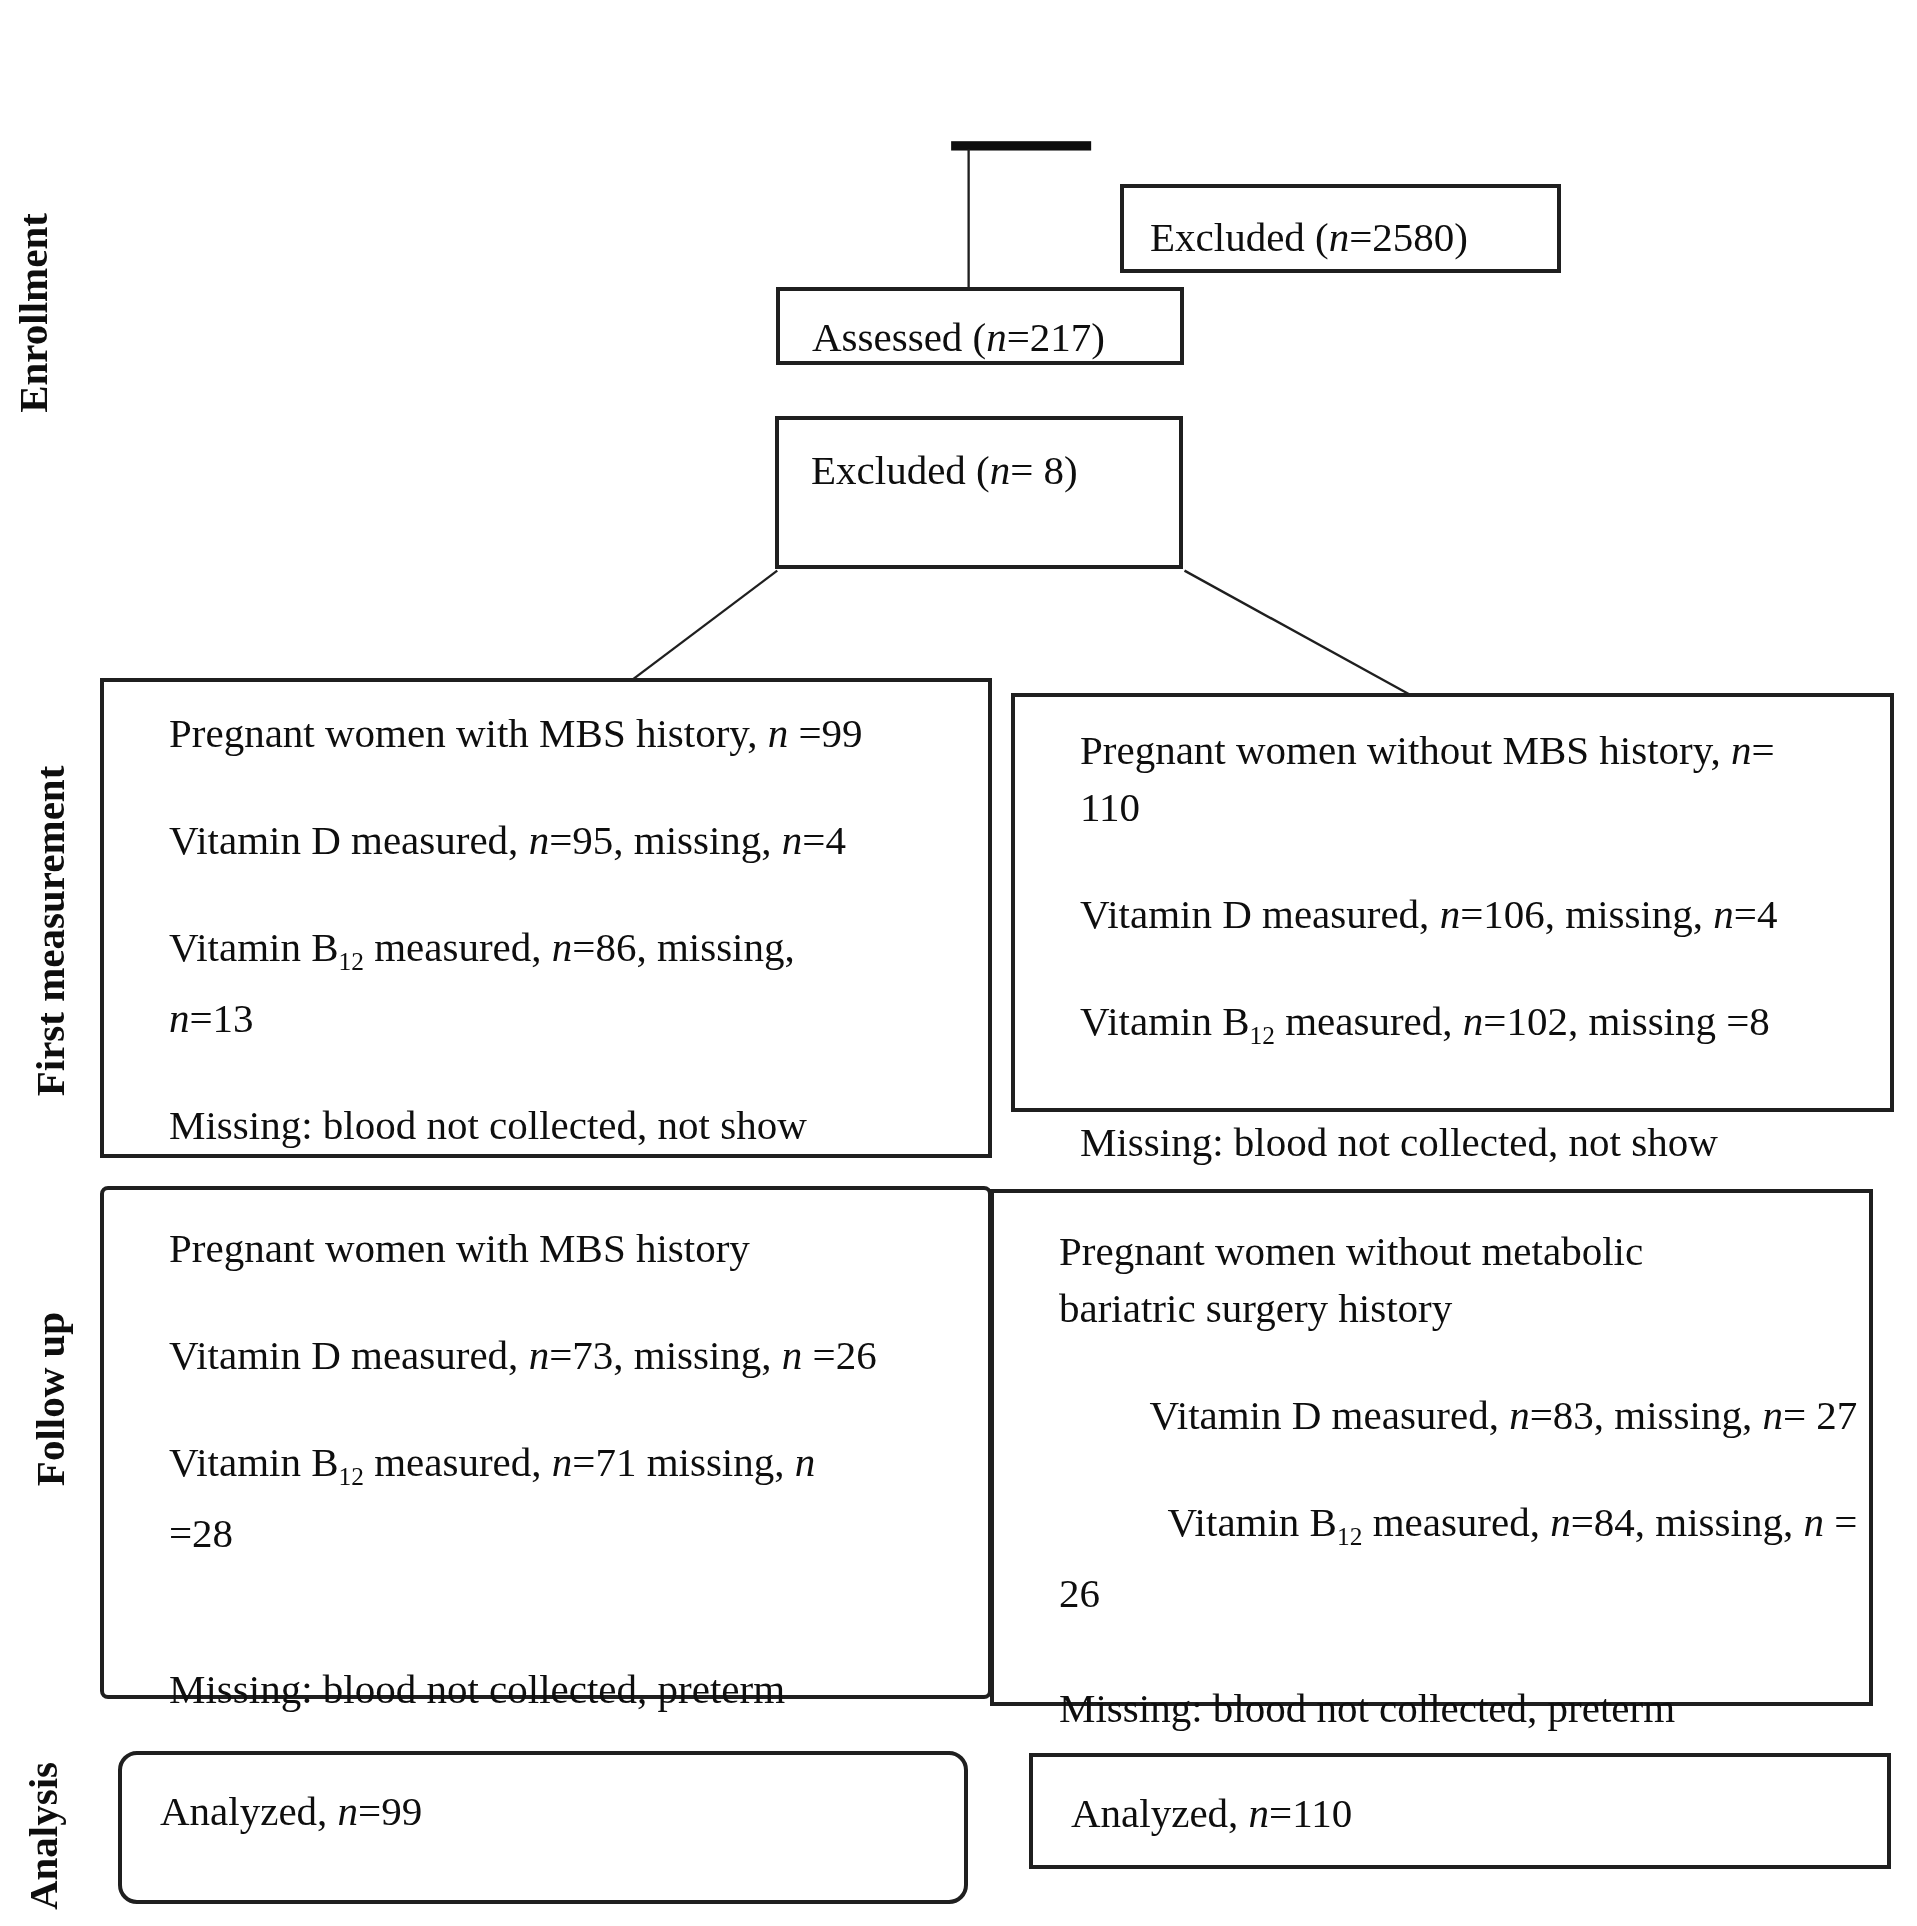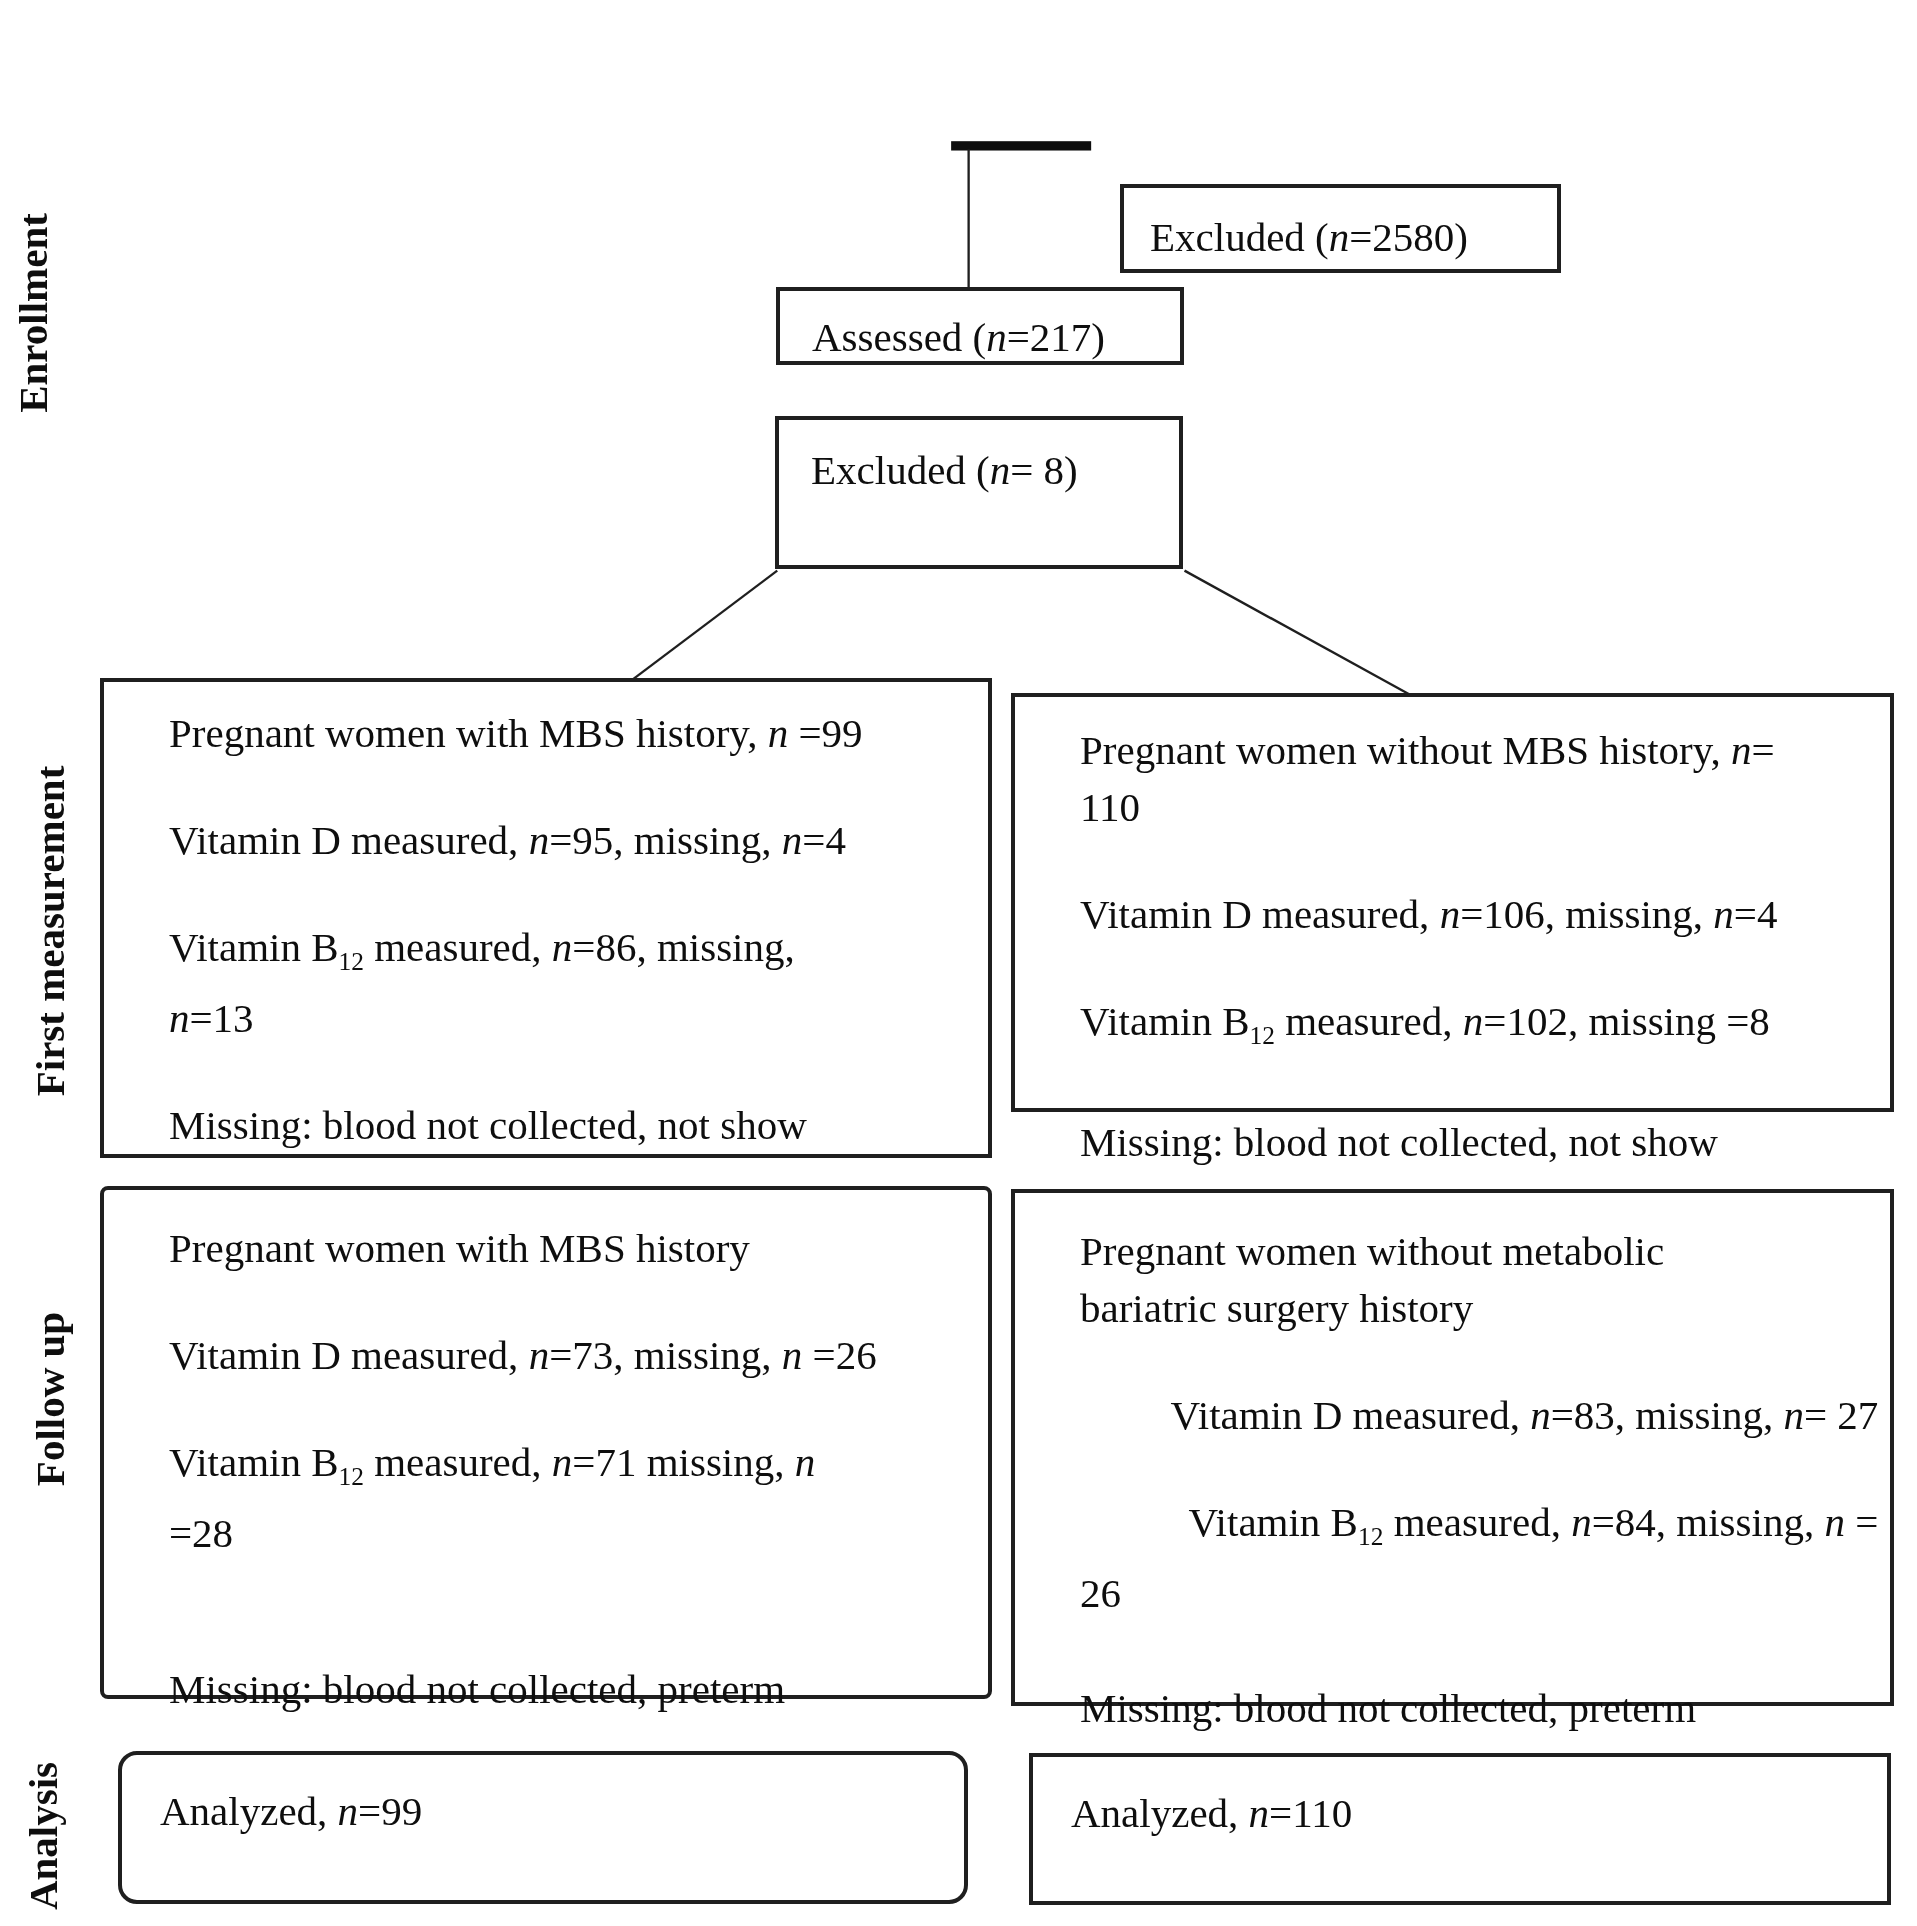--- a/index.html
+++ b/index.html
@@ -19,23 +19,23 @@
                transform:translate(-50%,-50%) rotate(-90deg);}
   
   #box-eligibility{left:741px;top:17.5px;width:532px;height:132px;padding:24.5px 11.7px 0 34px;}
   #box-eligibility .line{line-height:55px;}
   #box-excluded-initial{left:1120px;top:184px;width:441px;height:89px;padding:21px 11.7px 0 26px;}
   #box-assessed{left:776px;top:287px;width:408px;height:78px;padding:17.5px 11.7px 0 32px;}
   #box-excluded-twins{left:775px;top:416px;width:408px;height:153px;padding:22px 11.7px 0 32px;}
   #box-fm-left{left:100px;top:678px;width:892px;height:480px;padding:23px 11.7px 0 65px;}
   #box-fm-right{left:1011px;top:693px;width:883px;height:419px;padding:24.5px 11.7px 0 65px;}
   #box-fu-left{left:100px;top:1186px;width:892px;height:513px;padding:30px 11.7px 0 65px;border-radius:8px;}
-  #box-fu-right{left:1011px;top:1189px;width:883px;height:517px;padding:30px 11.7px 0 65px;}
+  #box-fu-right{left:990px;top:1189px;width:883px;height:517px;padding:30px 11.7px 0 65px;}
   #box-an-left{left:118px;top:1751px;width:850px;height:153px;padding:28px 11.7px 0 38px;border-radius:19px;}
-  #box-an-right{left:1029px;top:1753px;width:862px;height:152px;padding:28px 11.7px 0 38px;}
+  #box-an-right{left:1029px;top:1753px;width:862px;height:116px;padding:28px 11.7px 0 38px;}
   #label-enrollment{left:33px;top:313px;}
   #label-first-measurement{left:50px;top:931px;}
   #label-follow-up{left:50px;top:1399px;}
   #label-analysis{left:43px;top:1836px;}
 </style>
 </head>
 <body>
 
 <div class="canvas">
 

